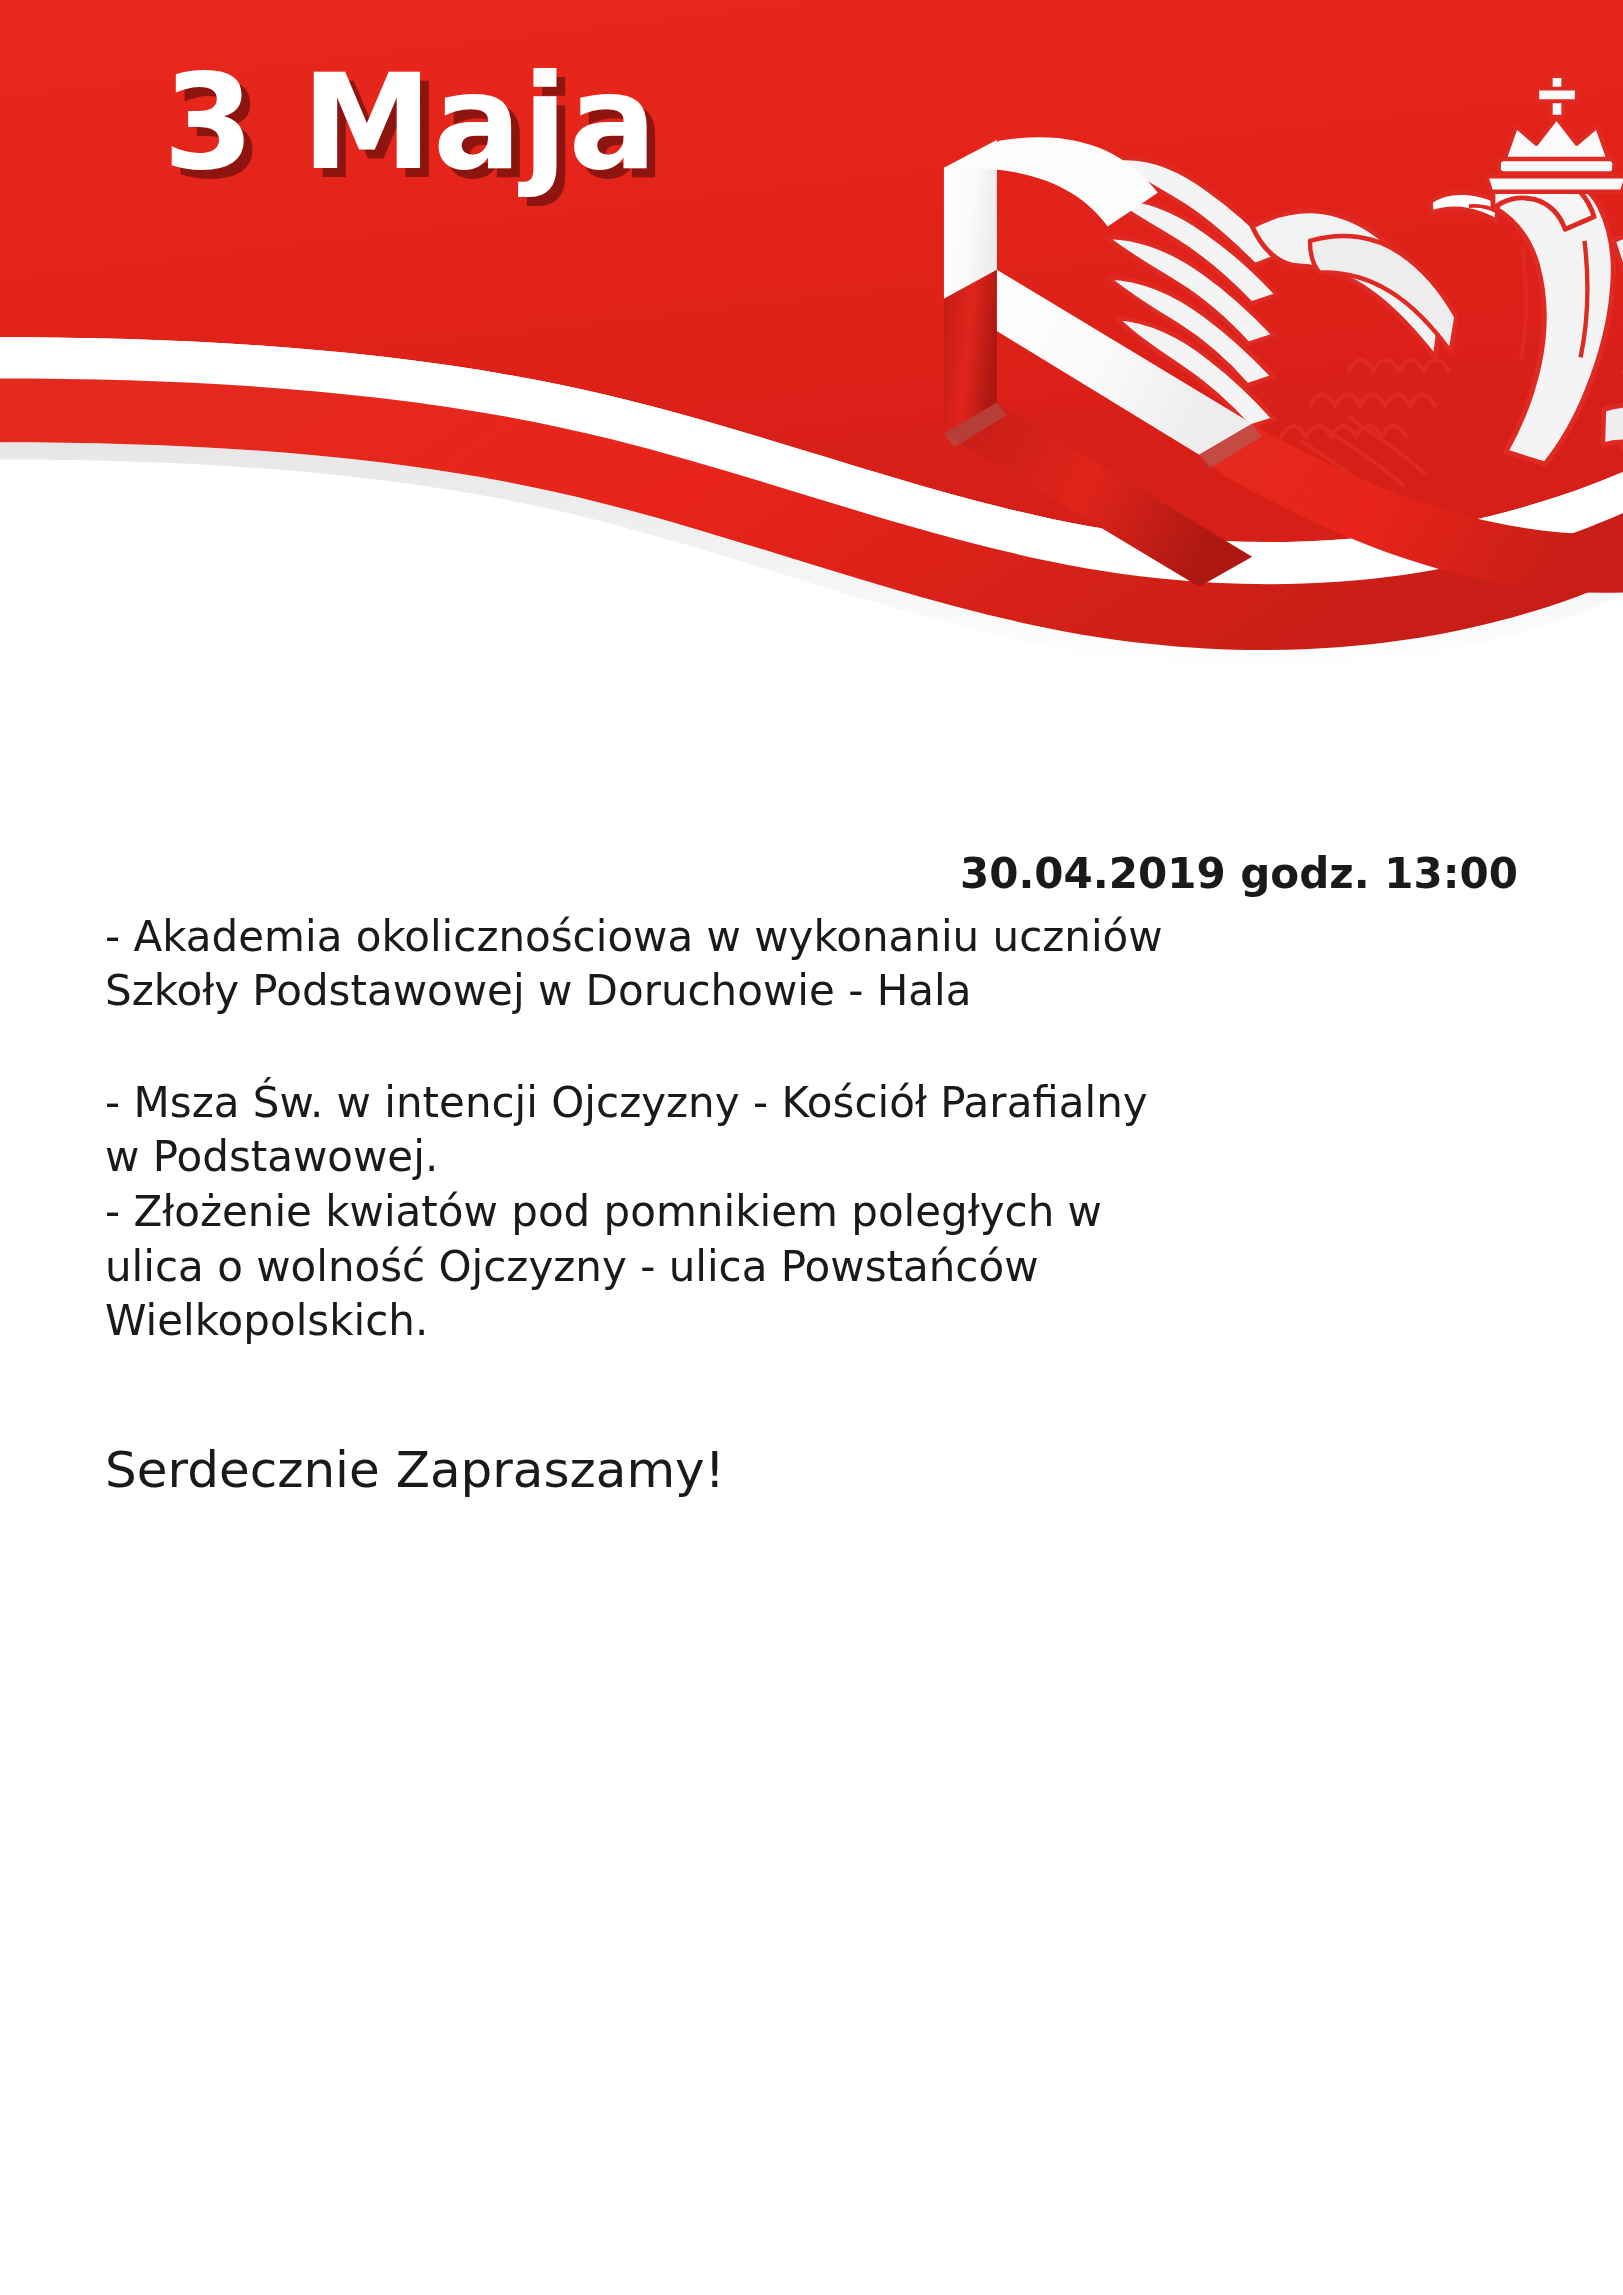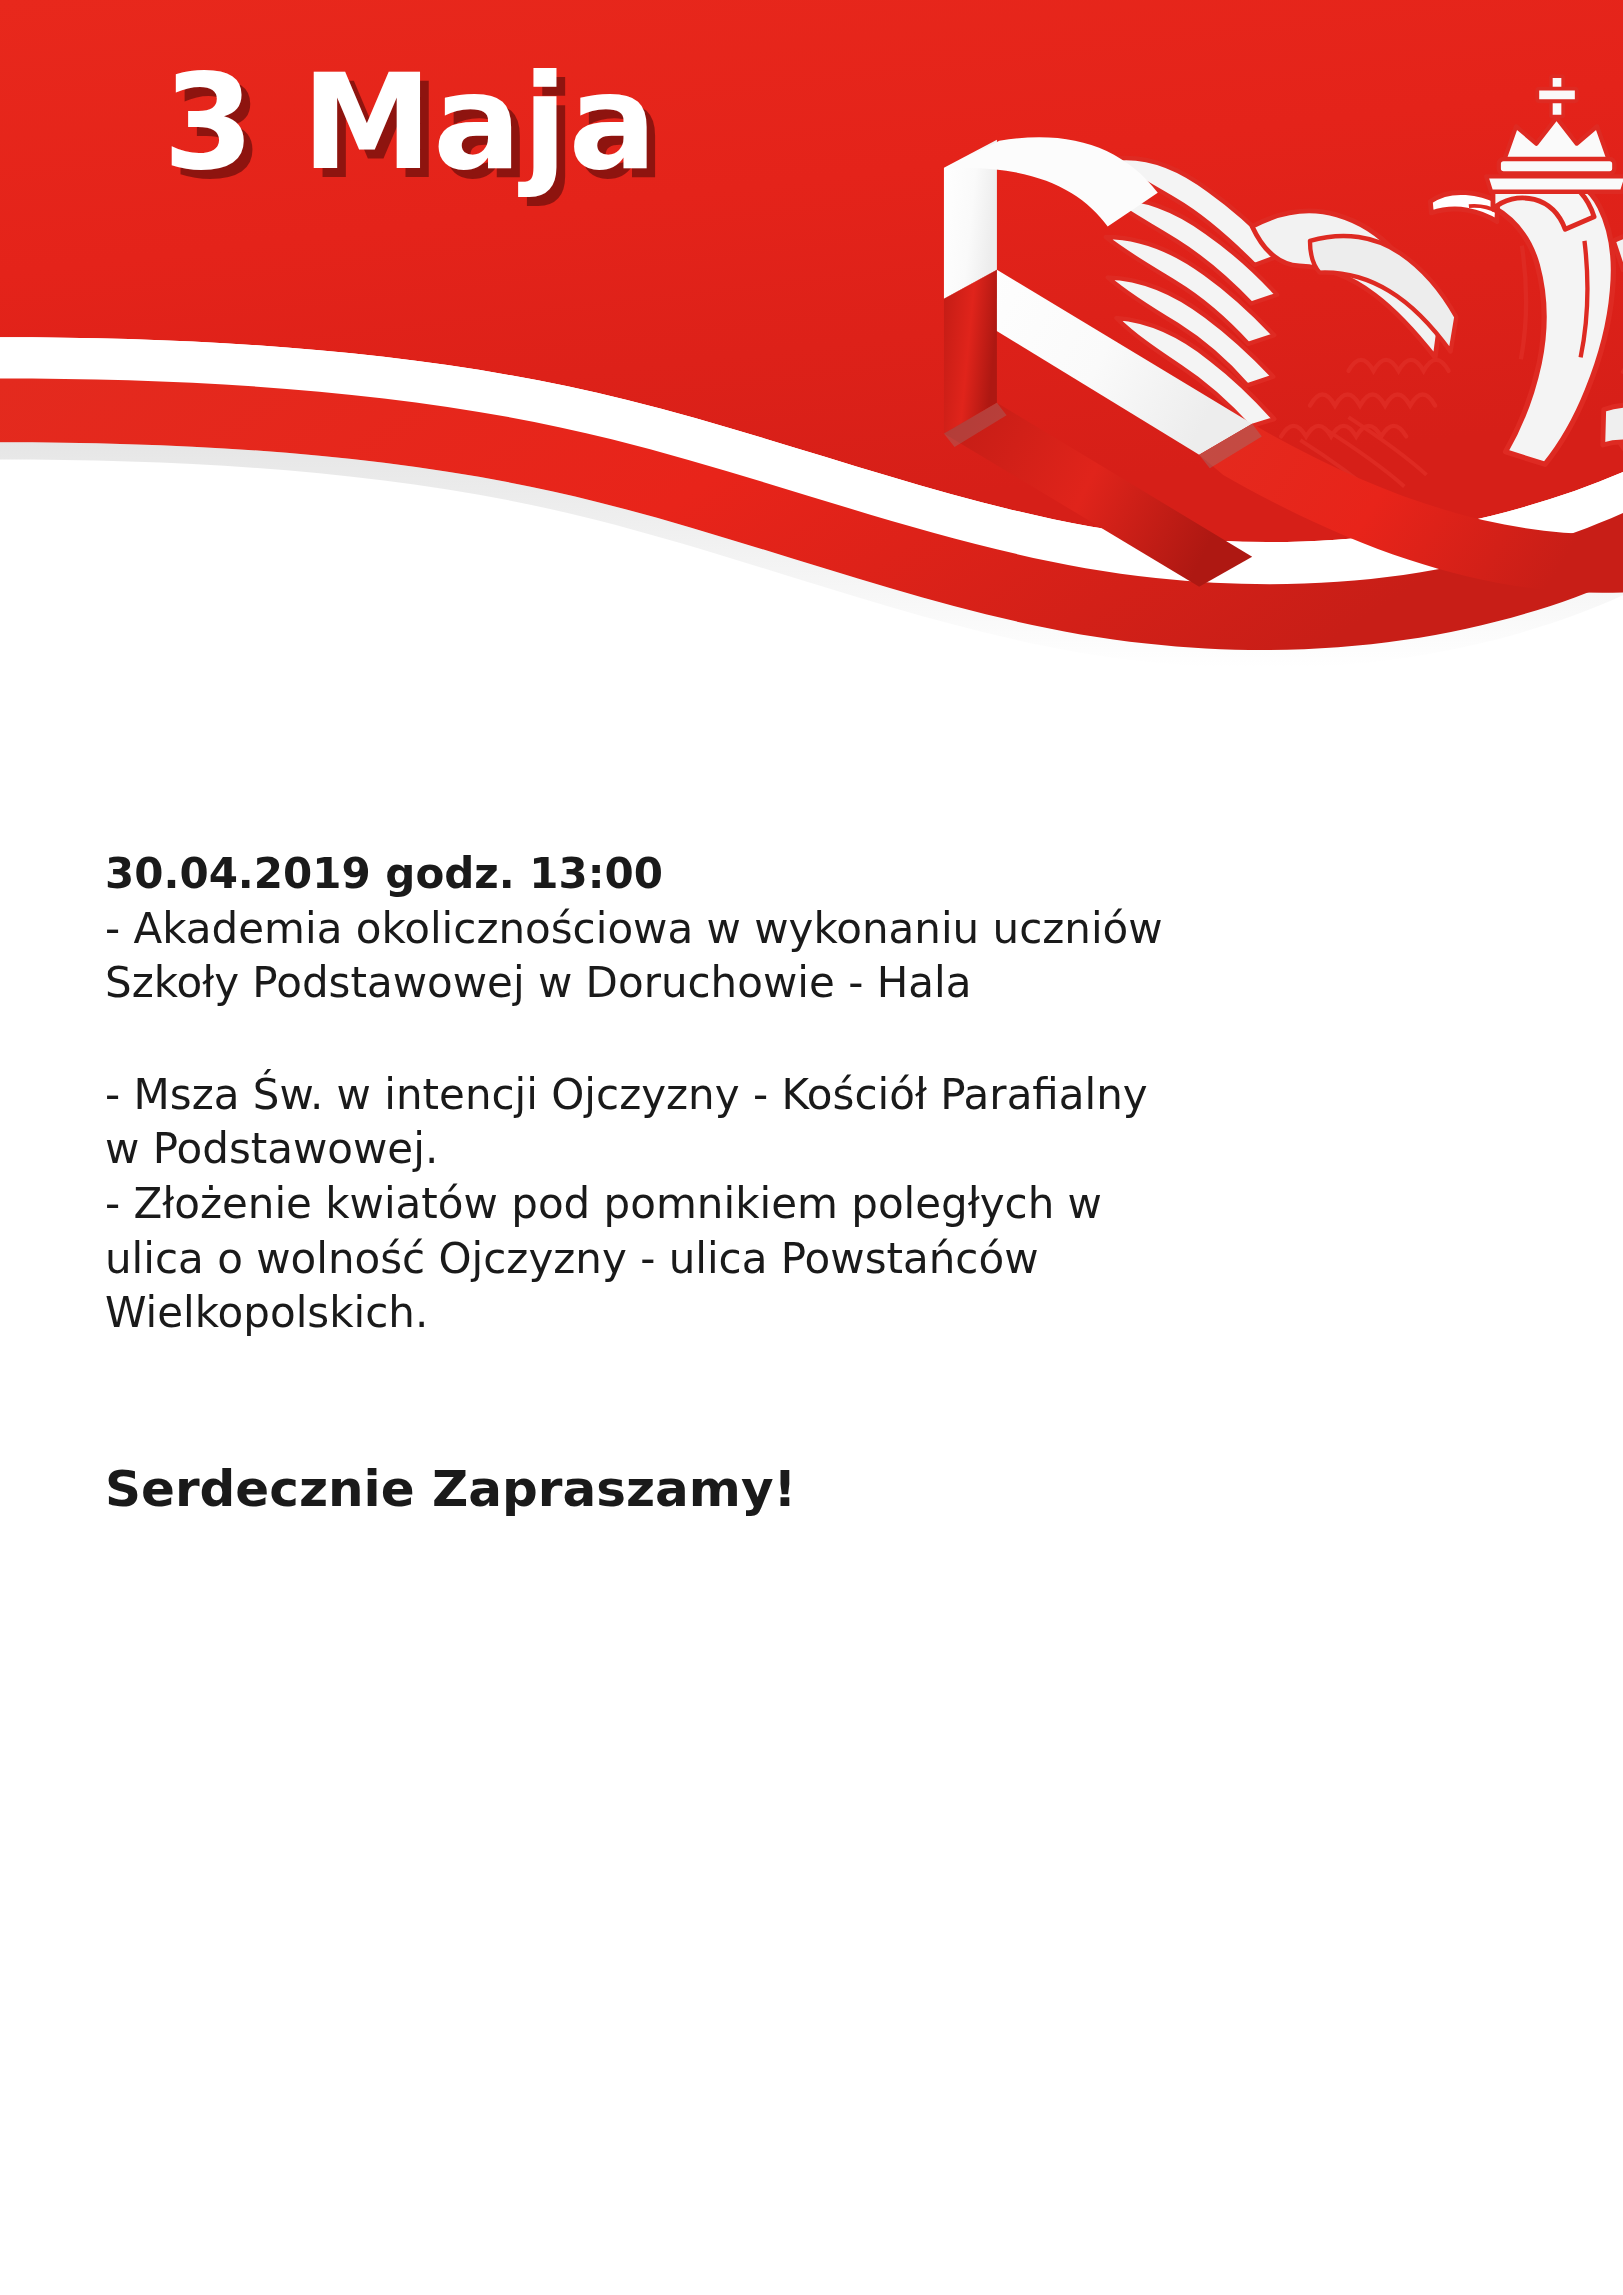--- a/index.html
+++ b/index.html
@@ -62,34 +62,35 @@
   }
 
   .event-block {
     margin-top: 57px;
   }
   .event-time {
     font-size: 42px;
     font-weight: bold;
     line-height: 1.30;
     letter-spacing: 0px;
-    margin: 0;
+    margin: 8px;
+    text-align: right;
   }
   .event-line {
     font-size: 42px;
     font-weight: normal;
     line-height: 1.30;
     letter-spacing: 0px;
     margin: 0;
   }
 
   #invitation {
-    margin-top: 118px;
+    margin-top: 91px;
     font-size: 50px;
-    font-weight: bold;
+    font-weight: normal;
     line-height: 1.2;
     letter-spacing: 0px;
   }
 </style>
 </head>
 <body>
 
 <div id="banner">
   <svg viewBox="0 0 3370 1420" xmlns="http://www.w3.org/2000/svg" aria-hidden="true">
     <defs>

